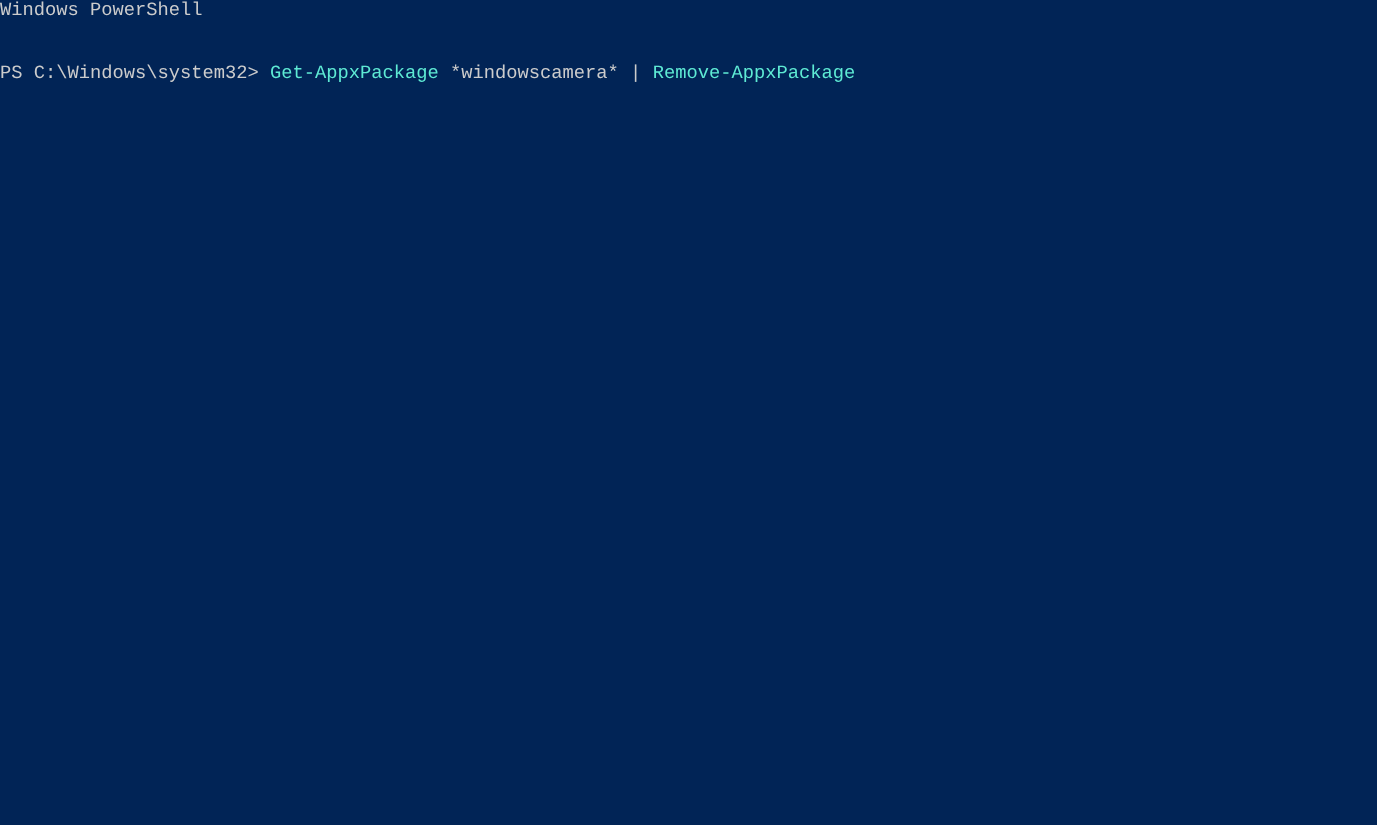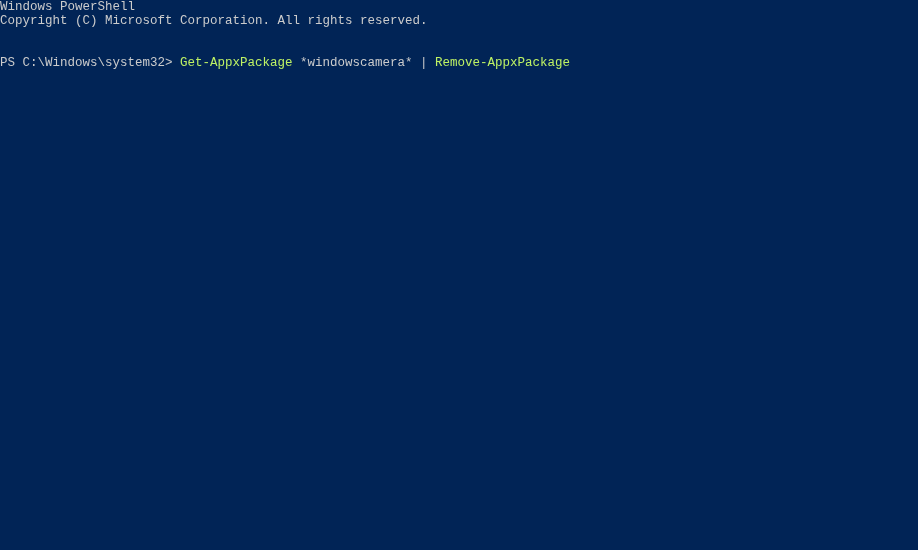--- a/index.html
+++ b/index.html
@@ -21,25 +21,24 @@
     .terminal {
       width: 100%;
       height: 100%;
       padding: 0;
     }
     .line {
       white-space: pre;
       min-height: 14px;
     }
     .cmdlet {
-      color: #bef264;
+      color: #5eead4;
     }
   </style>
 </head>
 <body>
 
 <div class="terminal">
   <div class="line">Windows PowerShell</div>
-  <div class="line">Copyright (C) Microsoft Corporation. All rights reserved.</div>
   <div class="line"></div>
   <div class="line"></div>
   <div class="line"><span>PS C:\Windows\system32&gt; </span><span class="cmdlet">Get-AppxPackage</span><span> *windowscamera* | </span><span class="cmdlet">Remove-AppxPackage</span></div>
 </div>
 
 </body></html>

